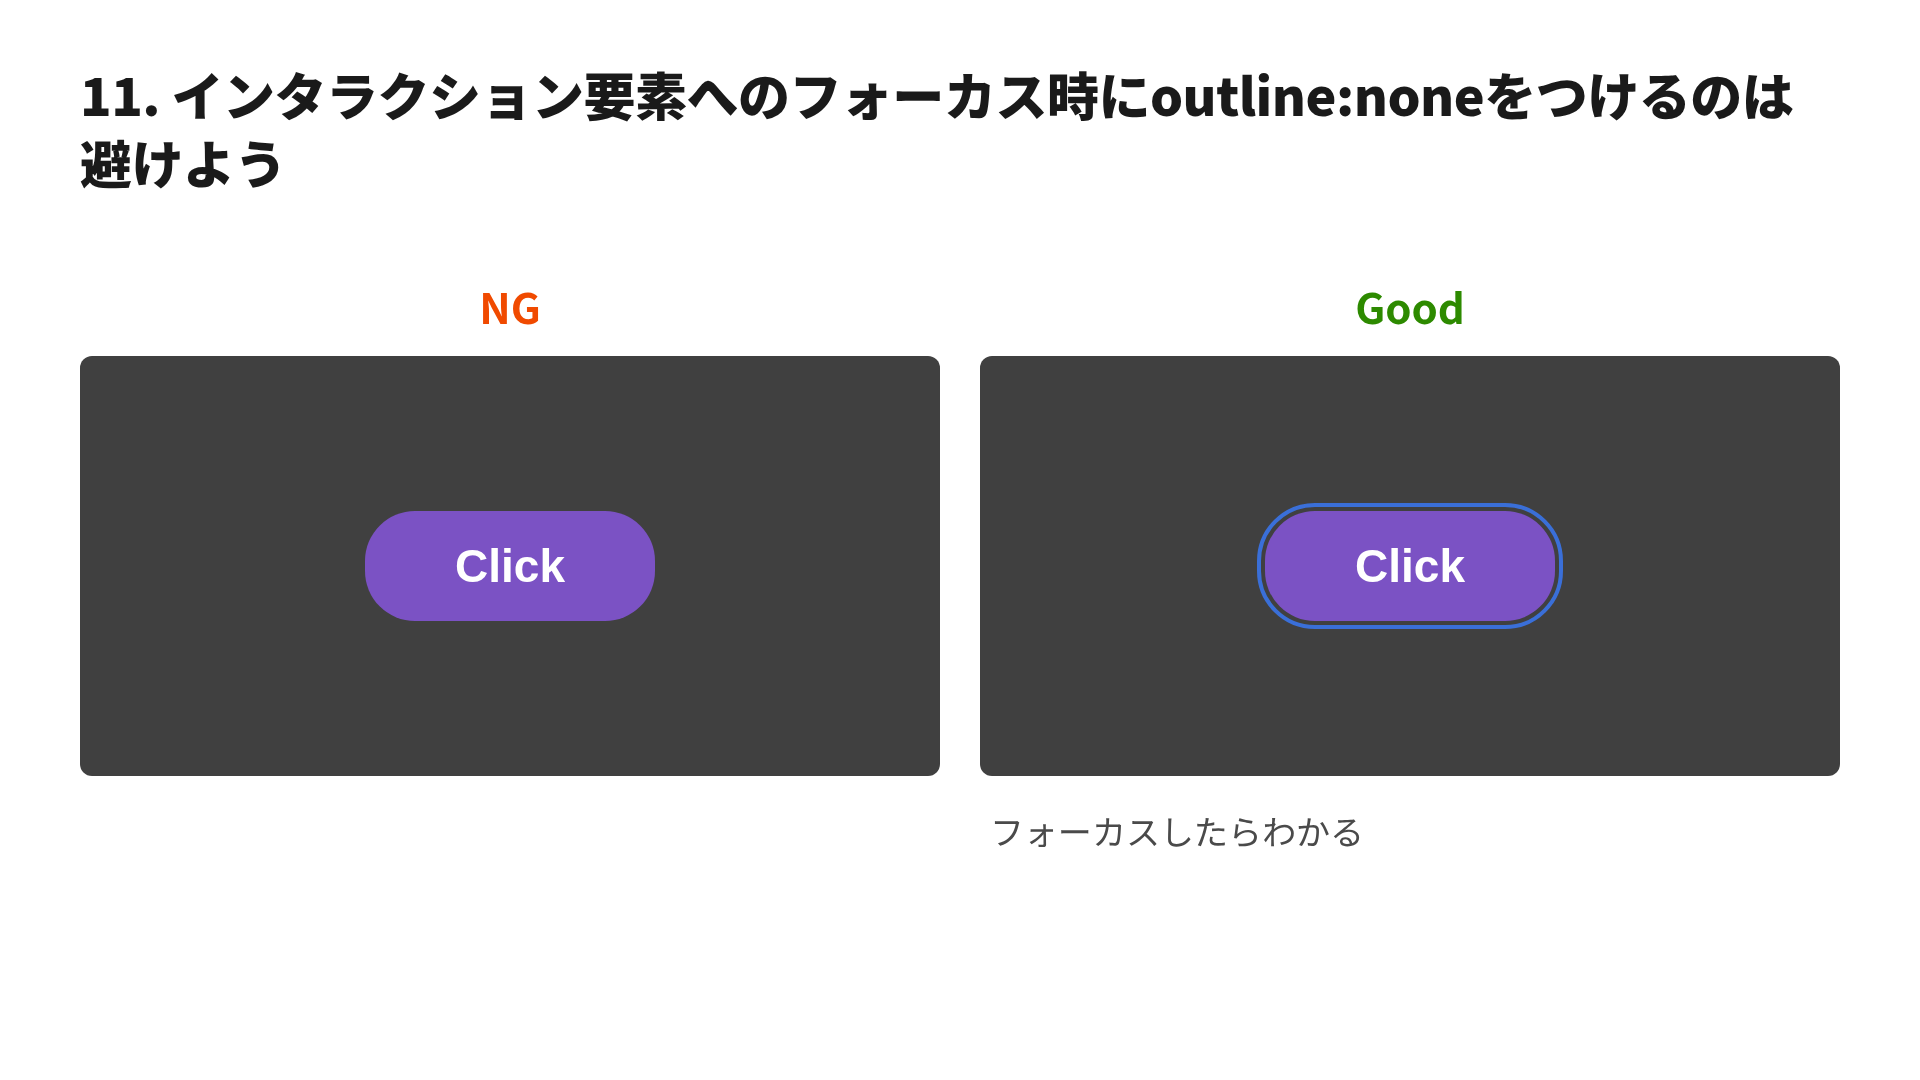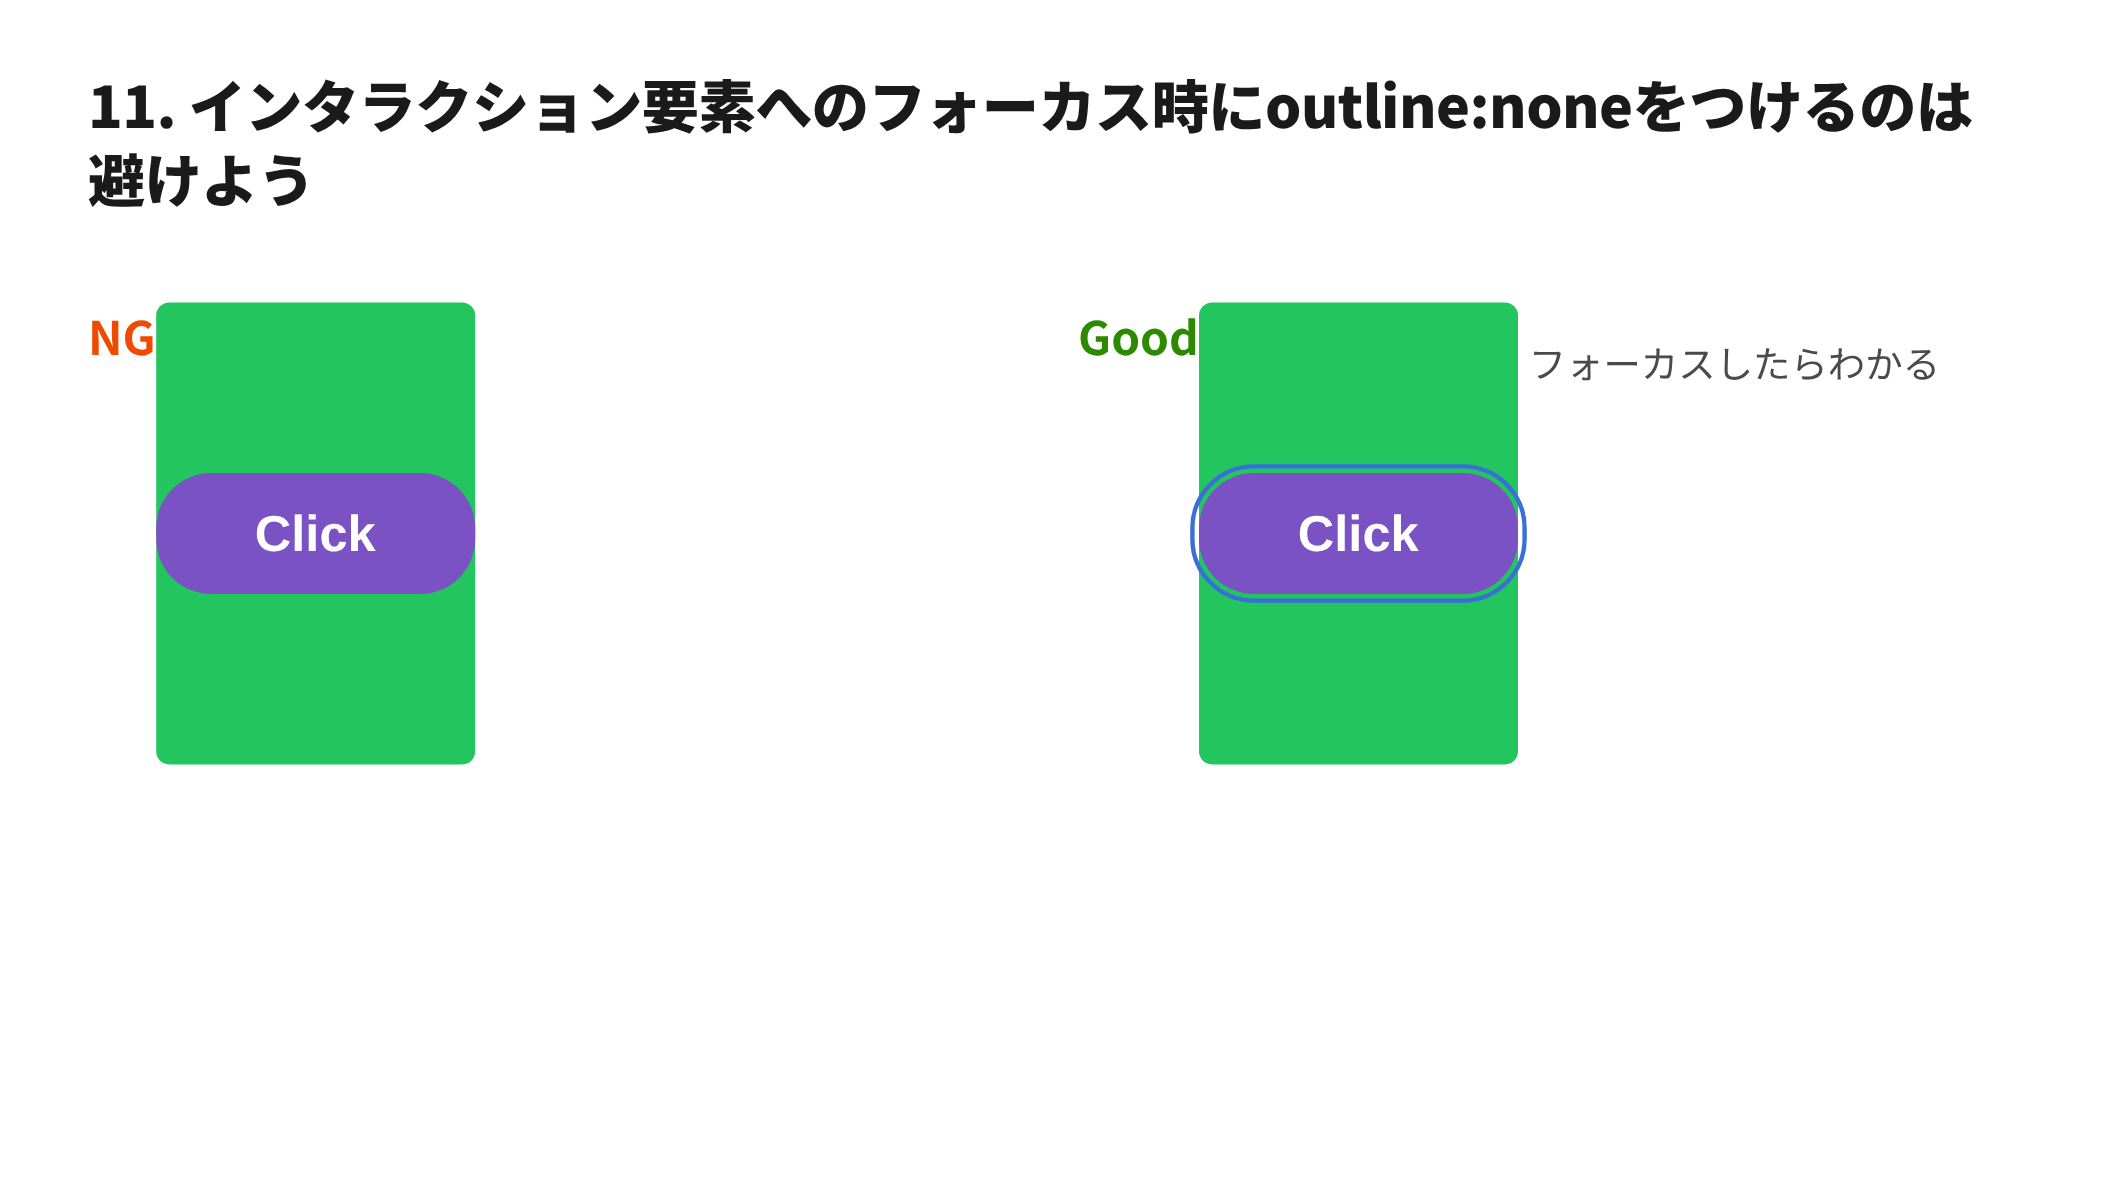--- a/index.html
+++ b/index.html
@@ -31,40 +31,40 @@
 
     .examples-row {
       display: flex;
       gap: 40px;
       width: 100%;
     }
 
     .example-column {
       flex: 1;
       display: flex;
-      flex-direction: row;
+      flex-direction: column;
     }
 
     .example-label {
       font-size: 42px;
       font-weight: 700;
       text-align: center;
       margin-bottom: 20px;
     }
 
     .example-label.ng {
       color: #f04a00;
     }
 
     .example-label.good {
       color: #2d8a00;
     }
 
     .example-box {
-      background: #22c55e;
+      background: #404040;
       border-radius: 12px;
       display: flex;
       align-items: center;
       justify-content: center;
       height: 420px;
     }
 
     .click-btn-ng {
       background: #7b52c4;
       color: #ffffff;

